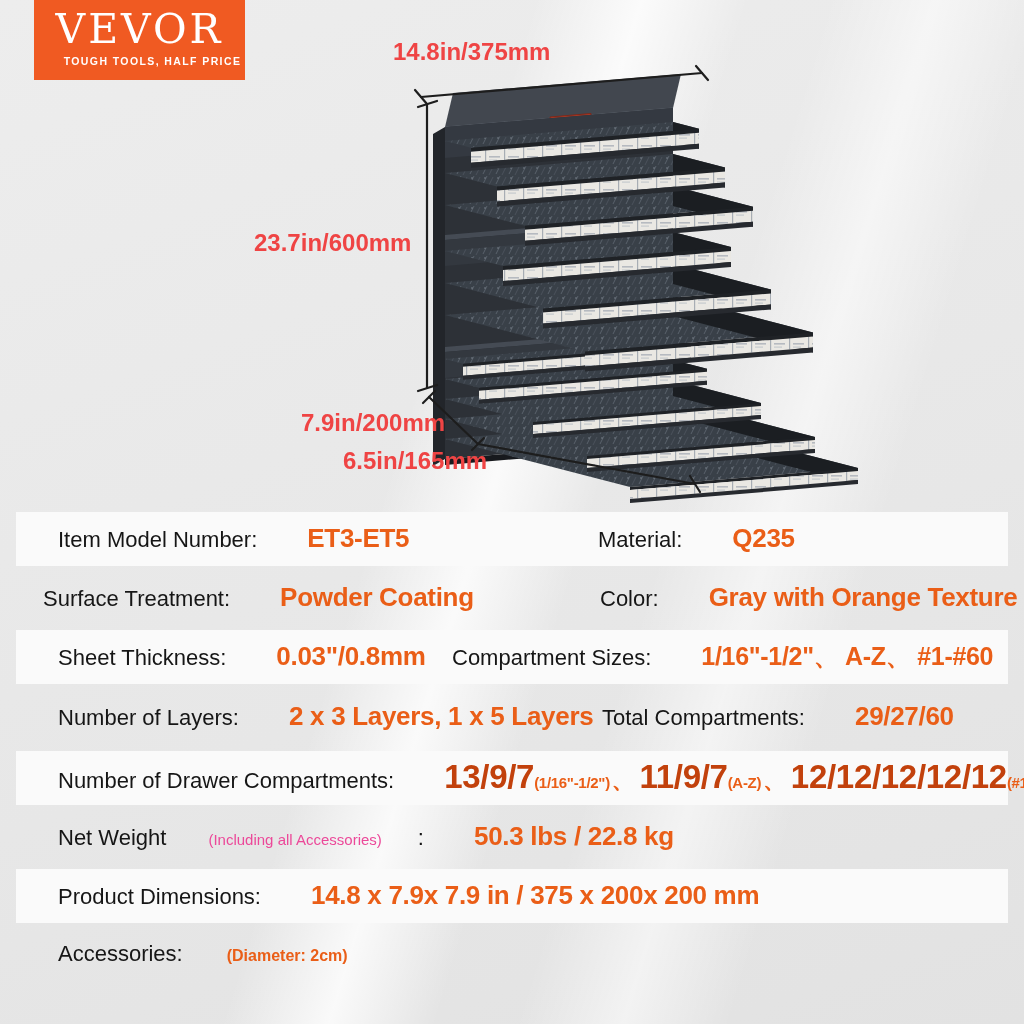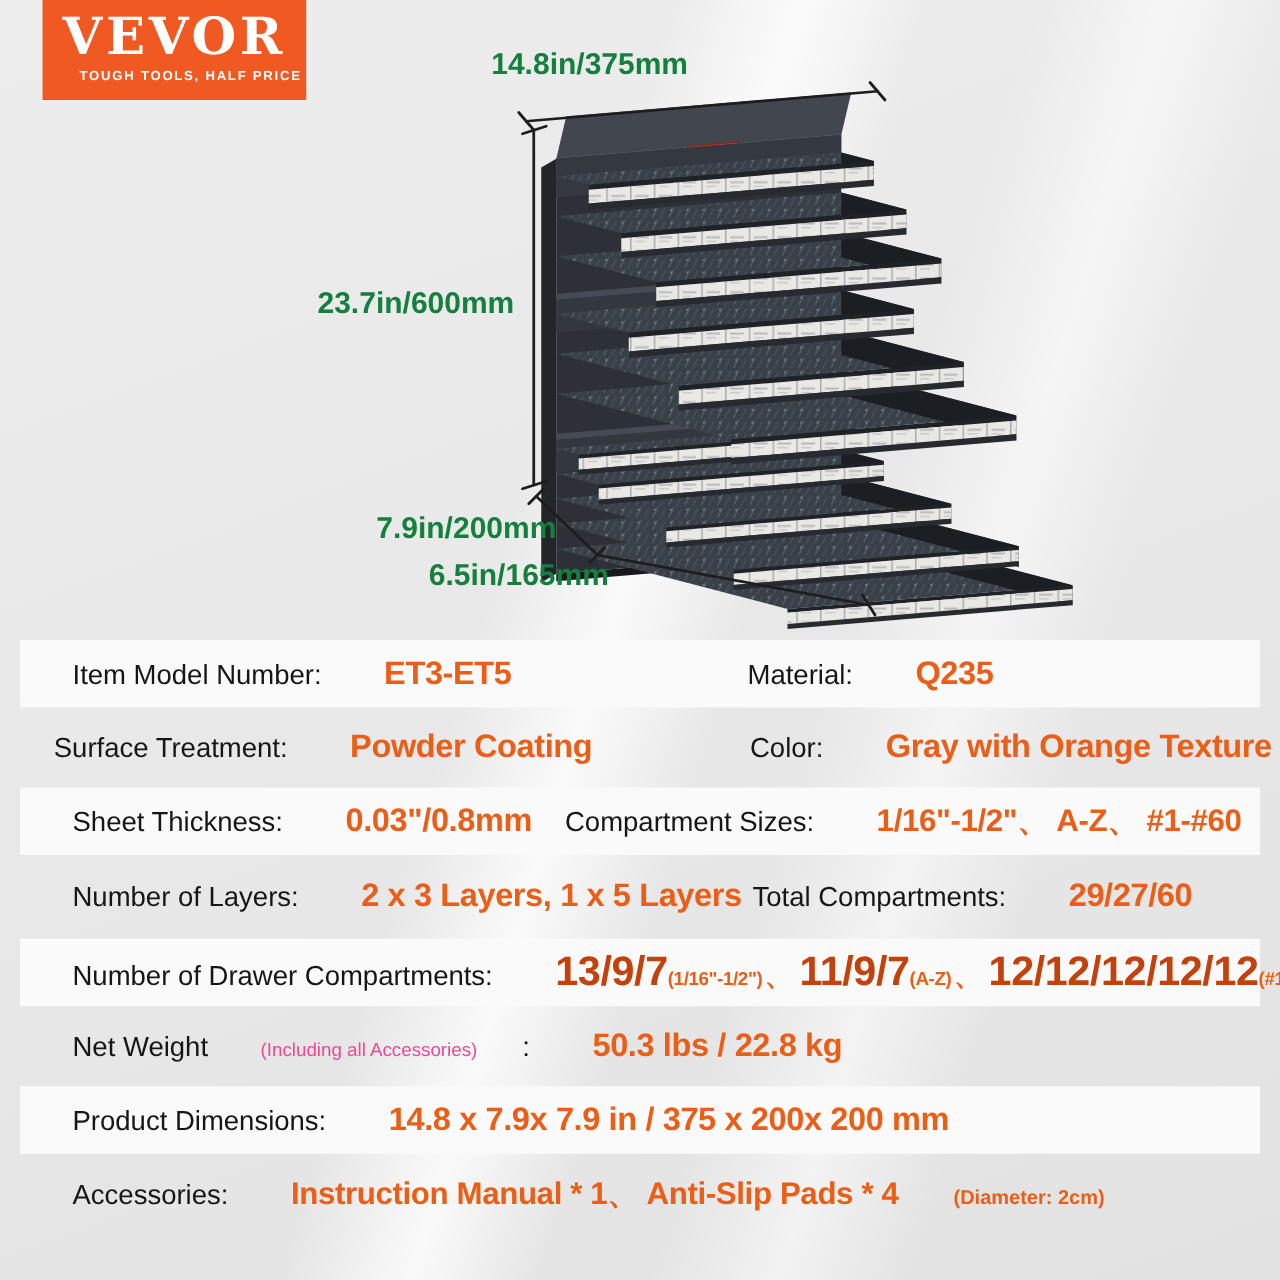--- a/index.html
+++ b/index.html
@@ -6,25 +6,25 @@
   body{
     width:1024px;height:1024px;position:relative;overflow:hidden;
     font-family:"Liberation Sans",sans-serif;color:#1a1a1a;
     background:
       linear-gradient(107deg, rgba(255,255,255,0) 40%, rgba(255,255,255,.8) 48%, rgba(255,255,255,0) 56%),
       linear-gradient(107deg, rgba(255,255,255,0) 62%, rgba(255,255,255,.55) 70%, rgba(255,255,255,0) 78%),
       linear-gradient(160deg,#ededed 0%,#e7e7e7 60%,#e2e2e2 100%);
   }
   
   .logo{position:absolute;left:34px;top:0;width:211px;height:80px;background:#f05a22;text-align:center;color:#fff;}
-  .logo-name{font-family:"DejaVu Serif",serif;font-weight:bold;font-size:41px;letter-spacing:3px;line-height:1;margin-top:9px;}
+  .logo-name{font-family:"DejaVu Serif",serif;font-weight:normal;font-size:41px;letter-spacing:3px;line-height:1;margin-top:9px;}
   .logo-tagline{font-size:10.5px;font-weight:bold;letter-spacing:1.4px;margin-top:5px;padding-left:26px;}
   
   .stage{position:absolute;left:0;top:0;width:1024px;height:510px;}
-  .dim-label{position:absolute;font-size:24px;font-weight:bold;color:#15803d;white-space:nowrap;}
+  .dim-label{position:absolute;font-size:24px;font-weight:bold;color:#ef4444;white-space:nowrap;}
   #dim-width{left:393px;top:38px;}
   #dim-height{left:254px;top:229px;}
   #dim-depth{left:301px;top:409px;}
   #dim-depth2{left:343px;top:447px;}
   .overlay-svg{position:absolute;left:0;top:0;}
   
   .spec-row{position:absolute;left:16px;right:16px;height:54px;}
   .spec-row.band{background:#fafafa;}
   .cell{position:absolute;top:50%;transform:translateY(-52%);display:flex;align-items:baseline;white-space:nowrap;gap:36px;}
   .lbl{font-size:22px;color:#161616;}
@@ -263,16 +263,15 @@
 <div class="spec-row band" id="row7">
   <div class="cell" style="left:42px">
     <span class="lbl">Product Dimensions:</span>
     <span class="val">14.8 x 7.9x 7.9 in / 375 x 200x 200 mm</span>
   </div>
 </div>
 
 <div class="spec-row" id="row8">
   <div class="cell" style="left:42px">
     <span class="lbl">Accessories:</span>
-    <span class="val" style="font-size:25px">Instruction Manual * 1、 Anti-Slip Pads * 4</span>
     <span class="val-small-tail">(Diameter: 2cm)</span>
   </div>
 </div>
 
 </body></html>

